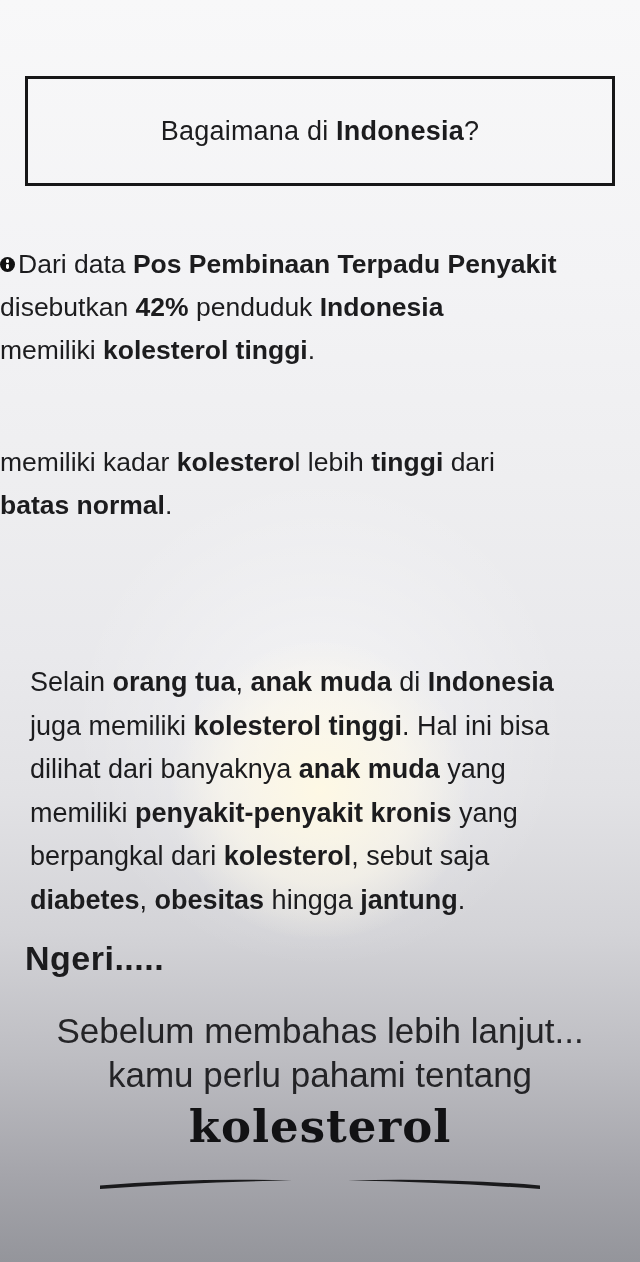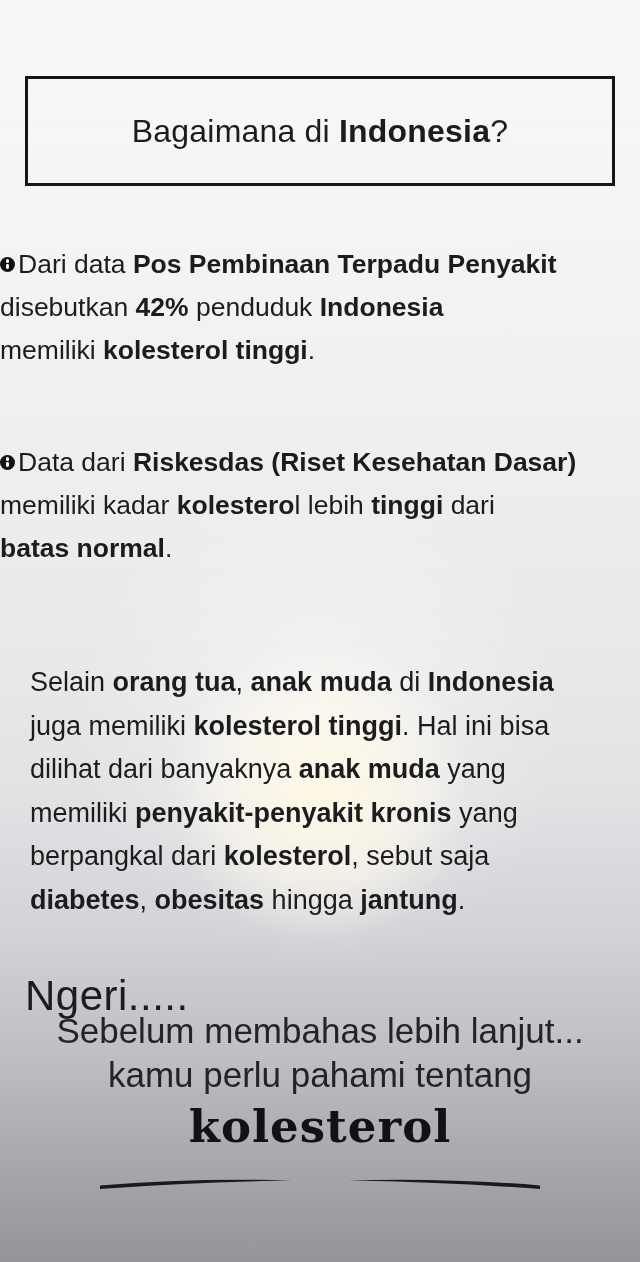--- a/index.html
+++ b/index.html
@@ -16,36 +16,36 @@
   .glow{
     position:absolute;left:0;top:0;width:640px;height:1262px;pointer-events:none;
     background:
       radial-gradient(circle 210px at 320px 790px, rgba(255,249,228,0.95) 0%, rgba(255,250,235,0.55) 45%, rgba(255,252,240,0) 72%),
       radial-gradient(circle 330px at 320px 720px, rgba(255,255,255,0.45) 0%, rgba(255,255,255,0) 75%);
   }
   .title-box{
     position:absolute;left:25px;top:76px;width:584px;height:104px;
     border:3px solid #161617;
     display:flex;align-items:center;justify-content:center;
-    font-size:32px;letter-spacing:.2px;
+    font-size:27px;letter-spacing:.2px;
   }
   .b{font-weight:700;}
   .centered-block{
     position:absolute;left:0;width:640px;
     font-size:26.5px;line-height:43px;
   }
   .centered-block .line{white-space:nowrap;}
   .para-block{
     position:absolute;left:30px;width:600px;text-align:left;
     font-size:27px;line-height:43.5px;
   }
   .para-block .line{white-space:nowrap;}
   .ngeri{
-    position:absolute;left:25px;top:972px;
-    font-size:42px;font-weight:400;letter-spacing:.5px;
+    position:absolute;left:25px;top:939px;
+    font-size:34px;font-weight:700;letter-spacing:.5px;
   }
   .lead{
     position:absolute;left:0;top:1009px;width:640px;text-align:center;
     font-size:35px;line-height:44px;color:#242427;
   }
   .big-word{
     position:absolute;left:0;top:1100px;width:640px;text-align:center;
     font-family:"DejaVu Serif",serif;font-weight:700;font-size:45px;
     letter-spacing:1px;color:#121214;
   }
@@ -77,21 +77,20 @@
     <span><span>Bagaimana di </span><span class="b">Indonesia</span><span>?</span></span>
   </div>
 
   <div class="centered-block" style="top:243px;">
       <div class="line"><span class="info-dot"></span><span>Dari data </span><span class="b">Pos Pembinaan Terpadu Penyakit</span></div>
       <div class="line"><span>disebutkan </span><span class="b">42%</span><span> penduduk </span><span class="b">Indonesia</span></div>
       <div class="line"><span>memiliki </span><span class="b">kolesterol tinggi</span><span>.</span></div>
     </div>
 
   <div class="centered-block" style="top:441px;">
-      <div class="line"><span class="info-dot"></span><span>Data dari </span><span class="b">Riskesdas (Riset Kesehatan Dasar)</span></div>
       <div class="line"><span>memiliki kadar </span><span class="b">kolestero</span><span>l lebih </span><span class="b">tinggi</span><span> dari</span></div>
       <div class="line"><span class="b">batas normal</span><span>.</span></div>
     </div>
 
   <div class="para-block" style="top:661px;">
       <div class="line"><span>Selain </span><span class="b">orang tua</span><span>, </span><span class="b">anak muda</span><span> di </span><span class="b">Indonesia</span></div>
       <div class="line"><span>juga memiliki </span><span class="b">kolesterol tinggi</span><span>. Hal ini bisa</span></div>
       <div class="line"><span>dilihat dari banyaknya </span><span class="b">anak muda</span><span> yang</span></div>
       <div class="line"><span>memiliki </span><span class="b">penyakit-penyakit kronis</span><span> yang</span></div>
       <div class="line"><span>berpangkal dari </span><span class="b">kolesterol</span><span>, sebut saja</span></div>

